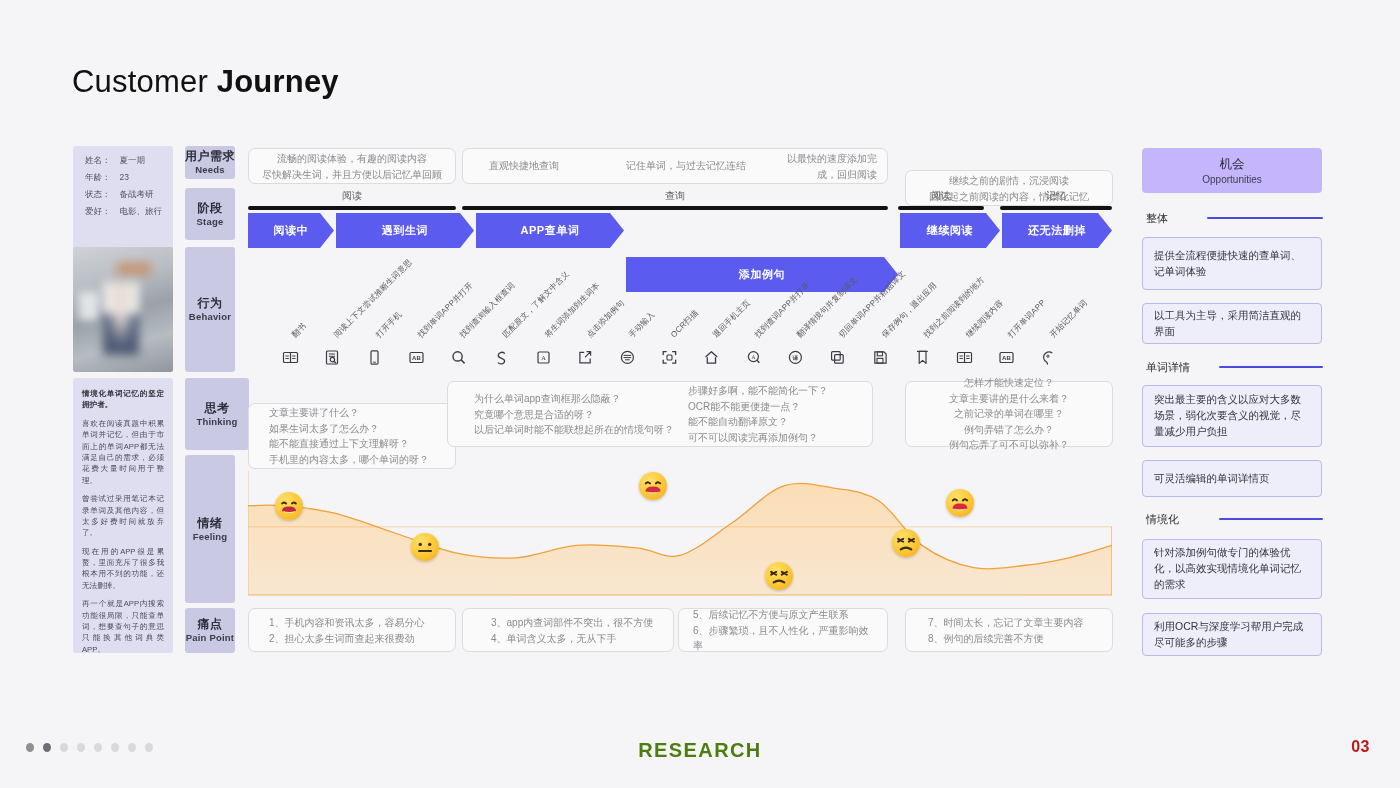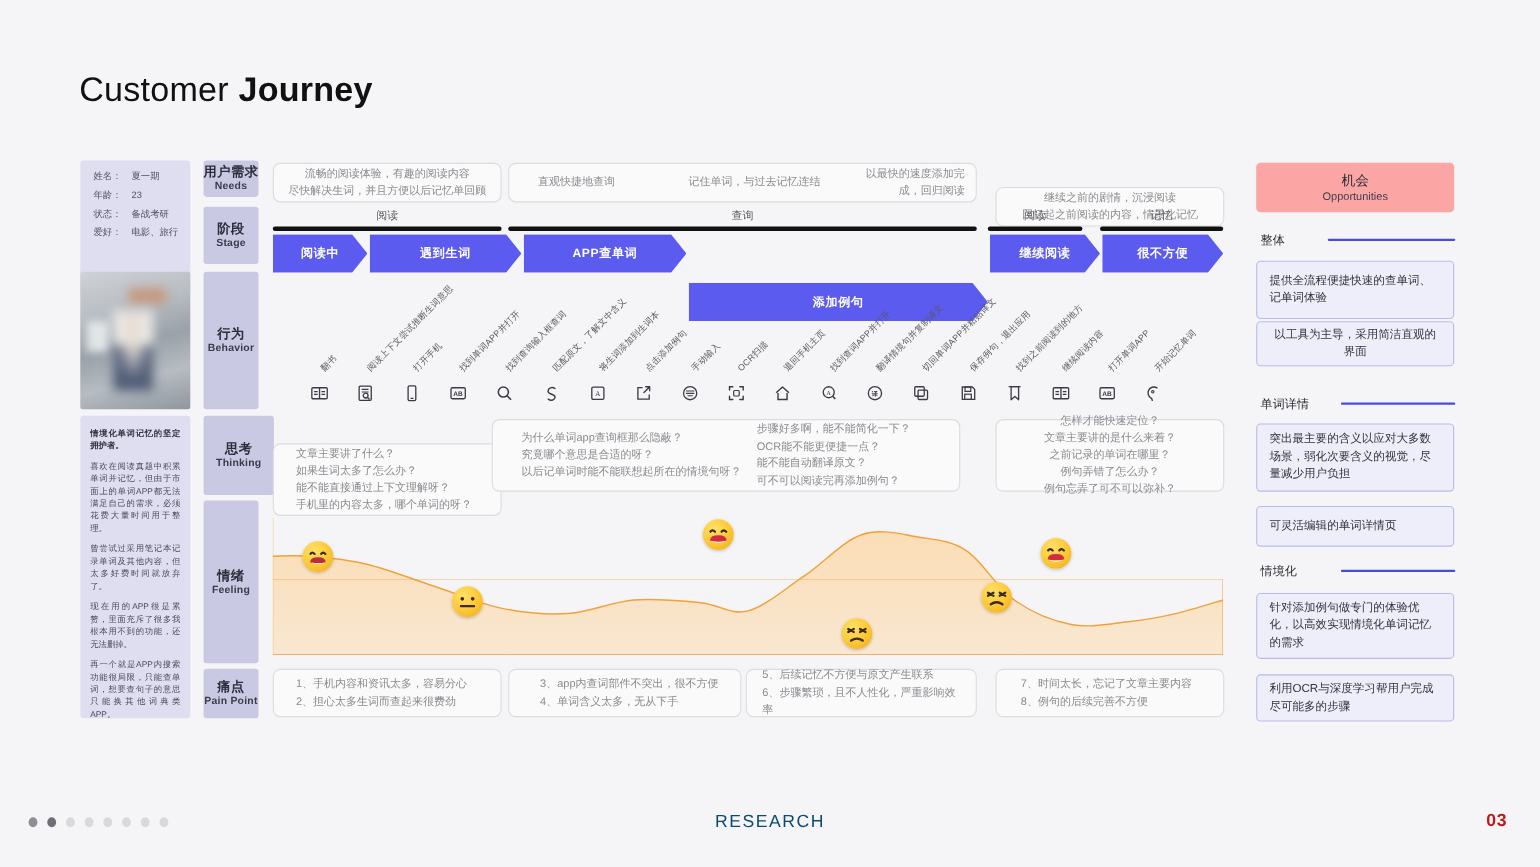--- a/index.html
+++ b/index.html
@@ -151,21 +151,21 @@
     position: absolute; width: 28px; height: 28px; border-radius: 50%;
     background: radial-gradient(circle at 36% 30%, #ffe06a 0%, #fdcb3c 46%, #f0ab18 100%);
     box-shadow: 0 1px 3px rgba(0,0,0,.22);
   }
   .emoji svg { position:absolute; left:0; top:0; }
 
   
   #opp-header {
     position: absolute; left: 1142px; top: 148px;
     width: 180px; height: 45px;
-    background: #fca5a5; border-radius: 4px;
+    background: #c4b5fd; border-radius: 4px;
     display: flex; flex-direction: column; align-items: center; justify-content: center;
   }
   #opp-header .cn { font-size: 12.5px; color: #2d2d3a; font-weight: 400; }
   #opp-header .en { font-size: 10px; color: #3d3d4c; margin-top: 1px; }
 
   .opp-sec-title {
     position: absolute; font-size: 11px; color: #2b2b33; white-space: nowrap;
   }
   .opp-sec-rule {
     position: absolute; height: 2px; background: #4b4bdb; border-radius: 2px;
@@ -181,22 +181,22 @@
     font-size: 10.5px; line-height: 1.5; color: #33333f;
   }
 
   
   #dots { position: absolute; left: 26px; top: 743px; display: flex; gap: 9px; }
   #dots i { display:block; width: 8px; height: 9px; border-radius: 50%; background: #d9d9dd; }
   #dots i.on { background: #8e8e96; }
   #dots i.on2 { background: #6e6e76; }
   #footer-label {
     position: absolute; left: 0; right: 0; top: 739px;
-    text-align: center; font-size: 16px; font-weight: 400;
-    color: #0c4a6e; letter-spacing: 1.4px;
+    text-align: center; font-size: 20px; font-weight: 700;
+    color: #4d7c0f; letter-spacing: 1.4px;
   }
   #pagenum {
     position: absolute; right: 30px; top: 738px;
     font-size: 16px; font-weight: 700; color: #b91c1c; letter-spacing: .5px;
   }
 </style>
 </head>
 <body>
 
 <div id="page">
@@ -285,21 +285,21 @@
     <div class="chev arrow" style="left:228px;width:148px;">
       <span>APP查单词</span>
     </div>
     <div class="chev arrow" style="left:378px;width:272px;margin-top:44px;">
       <span>添加例句</span>
     </div>
     <div class="chev arrow" style="left:652px;width:100px;">
       <span>继续阅读</span>
     </div>
     <div class="chev arrow" style="left:754px;width:110px;">
-      <span>很不方便</span>
+      <span>还无法删掉</span>
     </div>
   </div>
 
   <div id="behavior-row">
       <div class="bstep" style="left: 42px;">
         <div class="blabel">翻书</div>
         <div class="bicon">
           <svg viewBox="0 0 17 17">
             <rect x="1.5" y="3.5" width="14" height="10" rx="1" fill="none" stroke="currentColor" stroke-width="1.2"></rect>
             <line x1="8.5" y1="3.5" x2="8.5" y2="13.5" stroke="currentColor" stroke-width="1.2"></line>
@@ -589,21 +589,21 @@
   <div id="opp-header">
     <span class="cn">机会</span>
     <span class="en">Opportunities</span>
   </div>
 
   <div class="opp-sec-title" style="left:1146px;top:211px;">整体</div>
   <div class="opp-sec-rule" style="left:1207px;top:217px;width:116px;"></div>
   <div class="opp-card" style="top:237px;height:53px;">
     <span>提供全流程便捷快速的查单词、记单词体验</span>
   </div>
-  <div class="opp-card" style="top:292px;height:41px;text-align:center;">
+  <div class="opp-card" style="top:303px;height:41px;">
     <span>以工具为主导，采用简洁直观的界面</span>
   </div>
 
   <div class="opp-sec-title" style="left:1146px;top:360px;">单词详情</div>
   <div class="opp-sec-rule" style="left:1219px;top:366px;width:104px;"></div>
   <div class="opp-card" style="top:385px;height:62px;">
     <span>突出最主要的含义以应对大多数场景，弱化次要含义的视觉，尽量减少用户负担</span>
   </div>
   <div class="opp-card" style="top:460px;height:37px;">
     <span>可灵活编辑的单词详情页</span>

